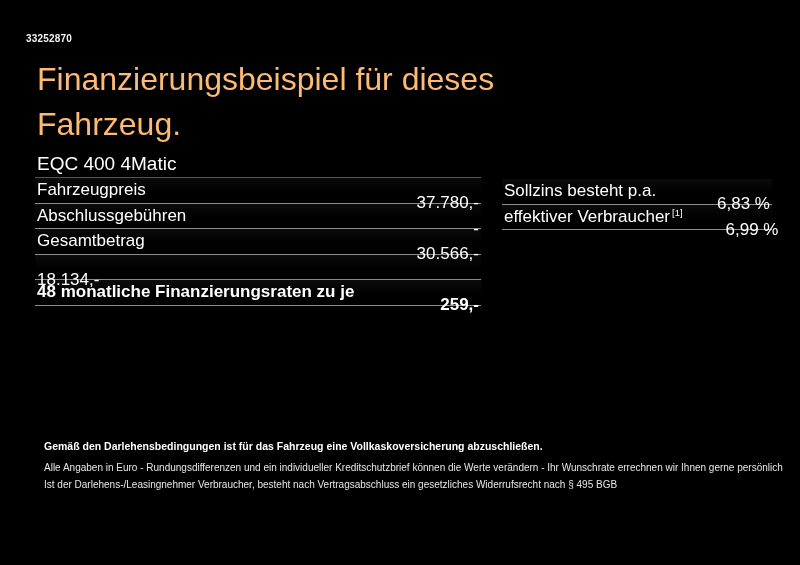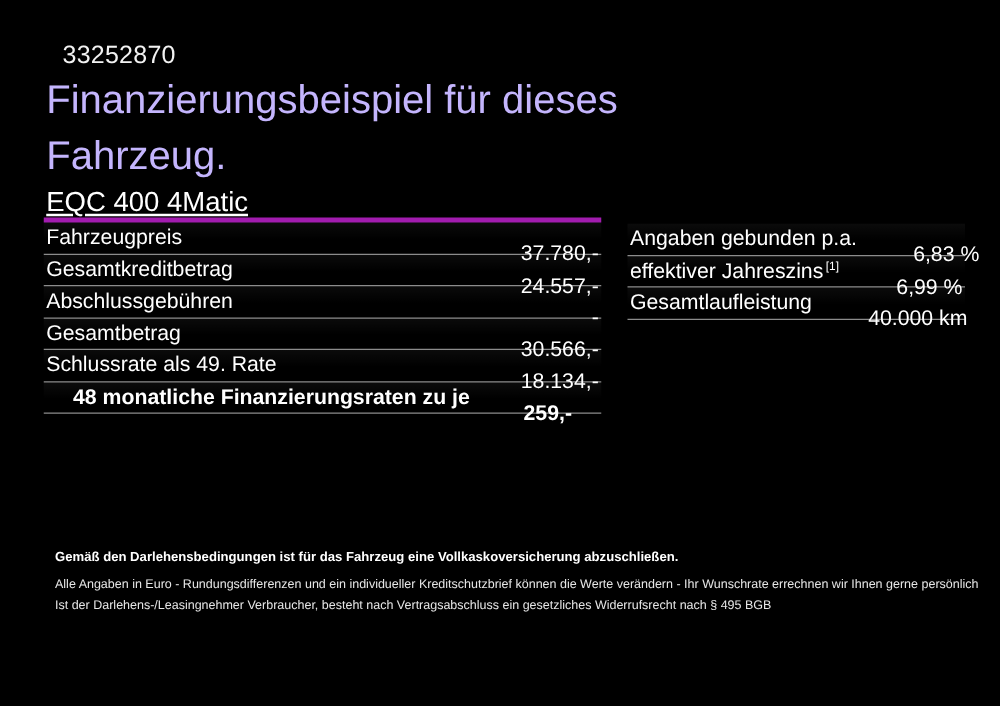--- a/index.html
+++ b/index.html
@@ -6,60 +6,60 @@
   html, body { width: 800px; height: 565px; }
   body {
     background: #000000;
     color: #ffffff;
     font-family: "Liberation Sans", "DejaVu Sans", sans-serif;
     position: relative;
     overflow: hidden;
   }
   .ref {
     position: absolute;
-    left: 50px; top: 33px;
-    font-size: 20px;
+    left: 26px; top: 33px;
+    font-size: 10px;
     letter-spacing: 0.2px;
     color: #f2f2f2;
+    font-weight: bold;
   }
   .title {
     position: absolute;
     left: 37px; top: 57px;
     font-size: 32px;
     font-weight: 400;
     line-height: 45px;
-    color: #c4b5fd;
+    color: #fdba74;
   }
   
   .ftable {
     position: absolute;
     left: 35px; top: 150px;
     width: 446px;
   }
   .model-row {
     height: 28px;
     display: flex;
     align-items: center;
-    font-size: 22px;
-    border-bottom: 4px solid #a21caf;
+    font-size: 19px;
+    border-bottom: 1px solid #a21caf;
     padding-left: 2px;
-    text-decoration: underline;
   }
   .row {
     height: 25.5px;
     display: flex;
     justify-content: space-between;
     align-items: center;
     font-size: 17px;
     border-bottom: 1px solid #8c8c8c;
     padding: 0 2px 0 2px;
     background: linear-gradient(to bottom, rgba(255,255,255,0.045), rgba(255,255,255,0) 55%);
     gap: 43px;
   }
-  .row.total { font-weight: 700; justify-content: center; }
+  .row.total { font-weight: 700; }
   .lbl { white-space: nowrap; }
   .val { white-space: nowrap; text-align: right; margin-top: 26px; }
   
   .ctable {
     position: absolute;
     left: 502px; top: 179px;
     width: 270px;
   }
   sup.marker {
     font-size: 9.5px;
@@ -107,53 +107,44 @@
 <h1 class="title"><span>Finanzierungsbeispiel für dieses</span><br><span>Fahrzeug.</span></h1>
 
 <div class="ftable">
   <div class="model-row">EQC 400 4Matic</div>
 
   <div class="row">
     <span class="lbl">Fahrzeugpreis</span>
     <span class="val">37.780,-</span>
   </div>
   <div class="row">
-    <span class="lbl">Gesamtkreditbetrag</span>
-    <span class="val">24.557,-</span>
-  </div>
-  <div class="row">
     <span class="lbl">Abschlussgebühren</span>
     <span class="val">-</span>
   </div>
   <div class="row">
     <span class="lbl">Gesamtbetrag</span>
     <span class="val">30.566,-</span>
   </div>
   <div class="row">
-    <span class="lbl">Schlussrate als 49. Rate</span>
     <span class="val">18.134,-</span>
   </div>
   <div class="row total">
     <span class="lbl">48 monatliche Finanzierungsraten zu je</span>
     <span class="val">259,-</span>
   </div>
 </div>
 
 <div class="ctable">
   <div class="row">
-    <span class="lbl"><span>Angaben gebunden p.a.</span><sup class="marker"></sup></span>
+    <span class="lbl"><span>Sollzins besteht p.a.</span><sup class="marker"></sup></span>
     <span class="val">6,83 %</span>
   </div>
   <div class="row">
-    <span class="lbl"><span>effektiver Jahreszins</span><sup class="marker">[1]</sup></span>
+    <span class="lbl"><span>effektiver Verbraucher</span><sup class="marker">[1]</sup></span>
     <span class="val">6,99 %</span>
-  </div>
-  <div class="row">
-    <span class="lbl"><span>Gesamtlaufleistung</span><sup class="marker"></sup></span>
-    <span class="val">40.000 km</span>
   </div>
 </div>
 
 <div class="footer">
   <div class="fbold">Gemäß den Darlehensbedingungen ist für das Fahrzeug eine Vollkaskoversicherung abzuschließen.</div>
   <div class="fnote">Alle Angaben in Euro - Rundungsdifferenzen und ein individueller Kreditschutzbrief können die Werte verändern - Ihr Wunschrate errechnen wir Ihnen gerne persönlich</div>
   <div class="fnote">Ist der Darlehens-/Leasingnehmer Verbraucher, besteht nach Vertragsabschluss ein gesetzliches Widerrufsrecht nach § 495 BGB</div>
 </div>
 
 </body></html>

